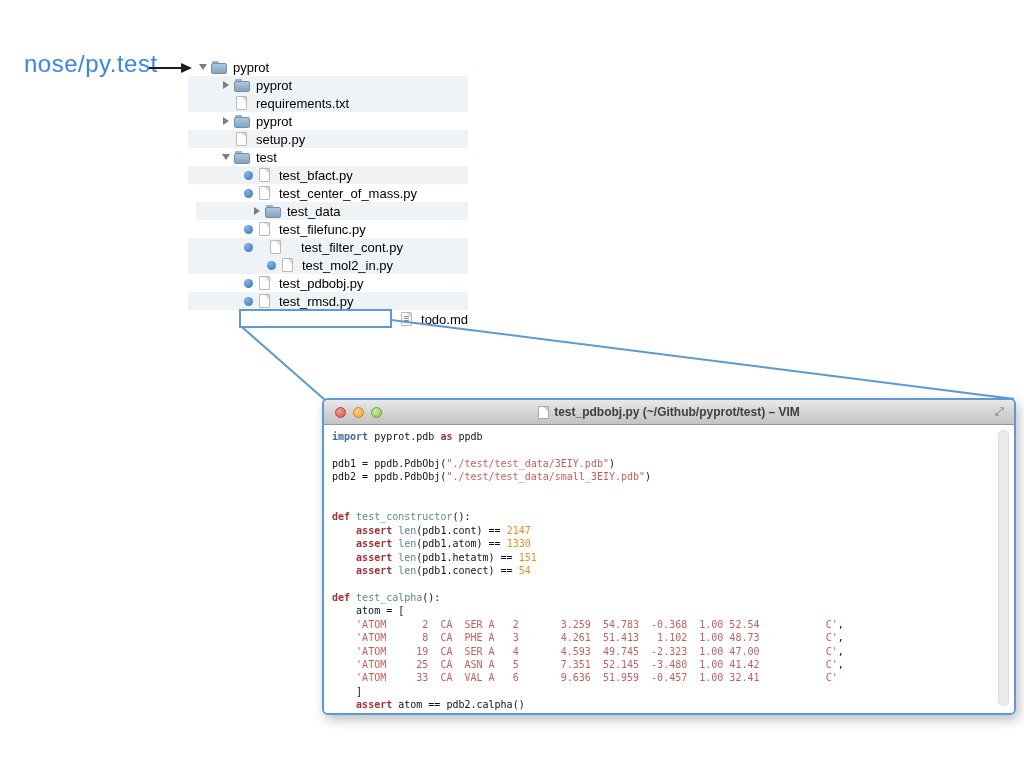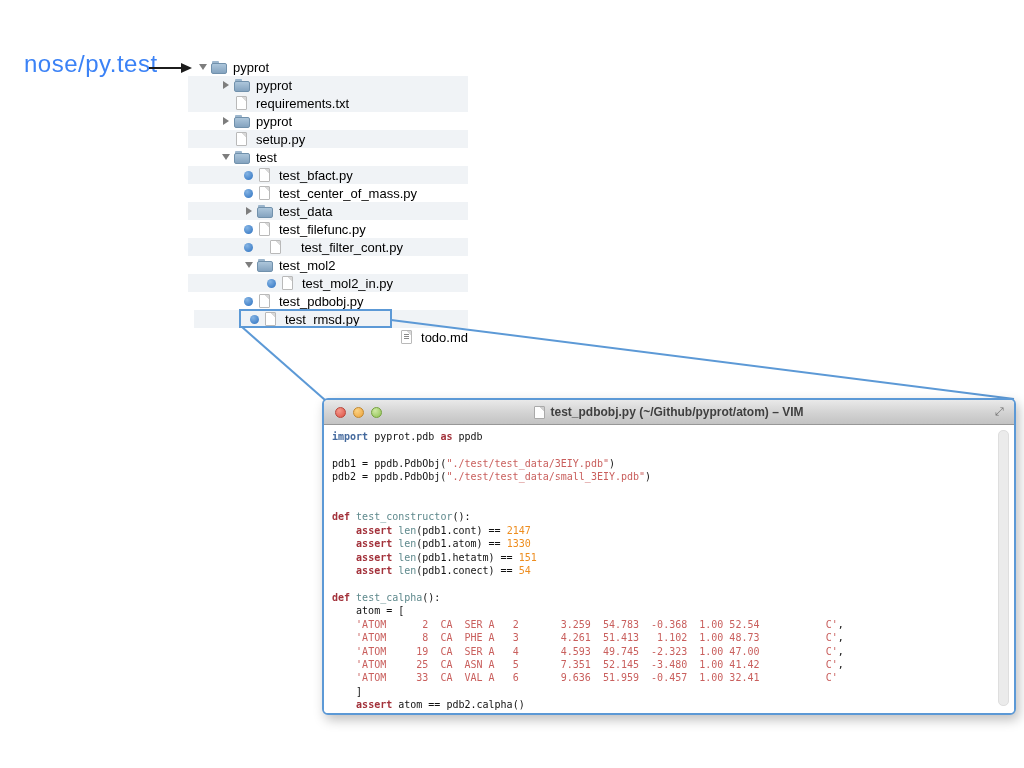--- a/index.html
+++ b/index.html
@@ -115,59 +115,54 @@
       <span class="icon icon-file"></span>
       <span class="tree-label">test_bfact.py</span>
     </div>
     <div class="tree-row" style="padding-left: 52px;">
       <span class="slot">
         <span class="dot"></span>
       </span>
       <span class="icon icon-file"></span>
       <span class="tree-label">test_center_of_mass.py</span>
     </div>
-    <div class="tree-row stripe" style="padding-left: 52px;">
+    <div class="tree-row stripe" style="padding-left: 52px; margin-left: 8px;">
       <span class="slot tri-right"></span>
       <span class="icon icon-folder"></span>
       <span class="tree-label">test_data</span>
     </div>
     <div class="tree-row" style="padding-left: 52px;">
       <span class="slot">
         <span class="dot"></span>
       </span>
       <span class="icon icon-file"></span>
       <span class="tree-label">test_filefunc.py</span>
     </div>
     <div class="tree-row stripe" style="padding-left: 52px; gap: 11px;">
       <span class="slot">
         <span class="dot"></span>
       </span>
       <span class="icon icon-file"></span>
       <span class="tree-label">test_filter_cont.py</span>
     </div>
-    <div class="tree-row" style="padding-left: 52px;">
-      <span class="slot tri-down"></span>
-      <span class="icon icon-folder"></span>
-      <span class="tree-label">test_mol2</span>
-    </div>
     <div class="tree-row stripe" style="padding-left: 75px;">
       <span class="slot">
         <span class="dot"></span>
       </span>
       <span class="icon icon-file"></span>
       <span class="tree-label">test_mol2_in.py</span>
     </div>
     <div class="tree-row" style="padding-left: 52px;">
       <span class="slot">
         <span class="dot"></span>
       </span>
       <span class="icon icon-file"></span>
       <span class="tree-label">test_pdbobj.py</span>
     </div>
-    <div class="tree-row stripe" style="padding-left: 52px; margin-left: 6px;">
+    <div class="tree-row stripe" style="padding-left: 52px;">
       <span class="slot">
         <span class="dot"></span>
       </span>
       <span class="icon icon-file"></span>
       <span class="tree-label">test_rmsd.py</span>
     </div>
     <div class="tree-row" style="padding-left: 29px; justify-content: flex-end;">
       <span class="slot"></span>
       <span class="icon icon-md"></span>
       <span class="tree-label">todo.md</span>
@@ -183,19 +178,19 @@
 
 <div class="vim">
   <div class="titlebar">
     <div class="lights">
       <span class="light light-red"></span>
       <span class="light light-yellow"></span>
       <span class="light light-green"></span>
     </div>
     <div class="wintitle">
       <span class="titledoc"></span>
-      <span>test_pdbobj.py (~/Github/pyprot/atom) – VIM</span>
+      <span>test_pdbobj.py (~/Github/pyprot/test) – VIM</span>
     </div>
     <div class="fsbtn">⤢</div>
   </div>
   <div class="code"><div class="code-line"><span class="tok-kwi">import</span><span class="tok-p"> pyprot.pdb </span><span class="tok-kws">as</span><span class="tok-p"> ppdb</span></div><div class="code-line"> </div><div class="code-line"><span class="tok-p">pdb1 = ppdb.PdbObj(</span><span class="tok-str">"./test/test_data/3EIY.pdb"</span><span class="tok-p">)</span></div><div class="code-line"><span class="tok-p">pdb2 = ppdb.PdbObj(</span><span class="tok-str">"./test/test_data/small_3EIY.pdb"</span><span class="tok-p">)</span></div><div class="code-line"> </div><div class="code-line"> </div><div class="code-line"><span class="tok-kws">def</span><span class="tok-p"> </span><span class="tok-fn">test_constructor</span><span class="tok-p">():</span></div><div class="code-line"><span class="tok-p">    </span><span class="tok-kws">assert</span><span class="tok-p"> </span><span class="tok-fn">len</span><span class="tok-p">(pdb1.cont) == </span><span class="tok-num">2147</span></div><div class="code-line"><span class="tok-p">    </span><span class="tok-kws">assert</span><span class="tok-p"> </span><span class="tok-fn">len</span><span class="tok-p">(pdb1.atom) == </span><span class="tok-num">1330</span></div><div class="code-line"><span class="tok-p">    </span><span class="tok-kws">assert</span><span class="tok-p"> </span><span class="tok-fn">len</span><span class="tok-p">(pdb1.hetatm) == </span><span class="tok-num">151</span></div><div class="code-line"><span class="tok-p">    </span><span class="tok-kws">assert</span><span class="tok-p"> </span><span class="tok-fn">len</span><span class="tok-p">(pdb1.conect) == </span><span class="tok-num">54</span></div><div class="code-line"> </div><div class="code-line"><span class="tok-kws">def</span><span class="tok-p"> </span><span class="tok-fn">test_calpha</span><span class="tok-p">():</span></div><div class="code-line"><span class="tok-p">    atom = [</span></div><div class="code-line"><span class="tok-p">    </span><span class="tok-str">'ATOM      2  CA  SER A   2       3.259  54.783  -0.368  1.00 52.54           C'</span><span class="tok-p">,</span></div><div class="code-line"><span class="tok-p">    </span><span class="tok-str">'ATOM      8  CA  PHE A   3       4.261  51.413   1.102  1.00 48.73           C'</span><span class="tok-p">,</span></div><div class="code-line"><span class="tok-p">    </span><span class="tok-str">'ATOM     19  CA  SER A   4       4.593  49.745  -2.323  1.00 47.00           C'</span><span class="tok-p">,</span></div><div class="code-line"><span class="tok-p">    </span><span class="tok-str">'ATOM     25  CA  ASN A   5       7.351  52.145  -3.480  1.00 41.42           C'</span><span class="tok-p">,</span></div><div class="code-line"><span class="tok-p">    </span><span class="tok-str">'ATOM     33  CA  VAL A   6       9.636  51.959  -0.457  1.00 32.41           C'</span></div><div class="code-line"><span class="tok-p">    ]</span></div><div class="code-line"><span class="tok-p">    </span><span class="tok-kws">assert</span><span class="tok-p"> atom == pdb2.calpha()</span></div></div>
   <div class="scrollbar"></div>
 </div>
 
 </body></html>

